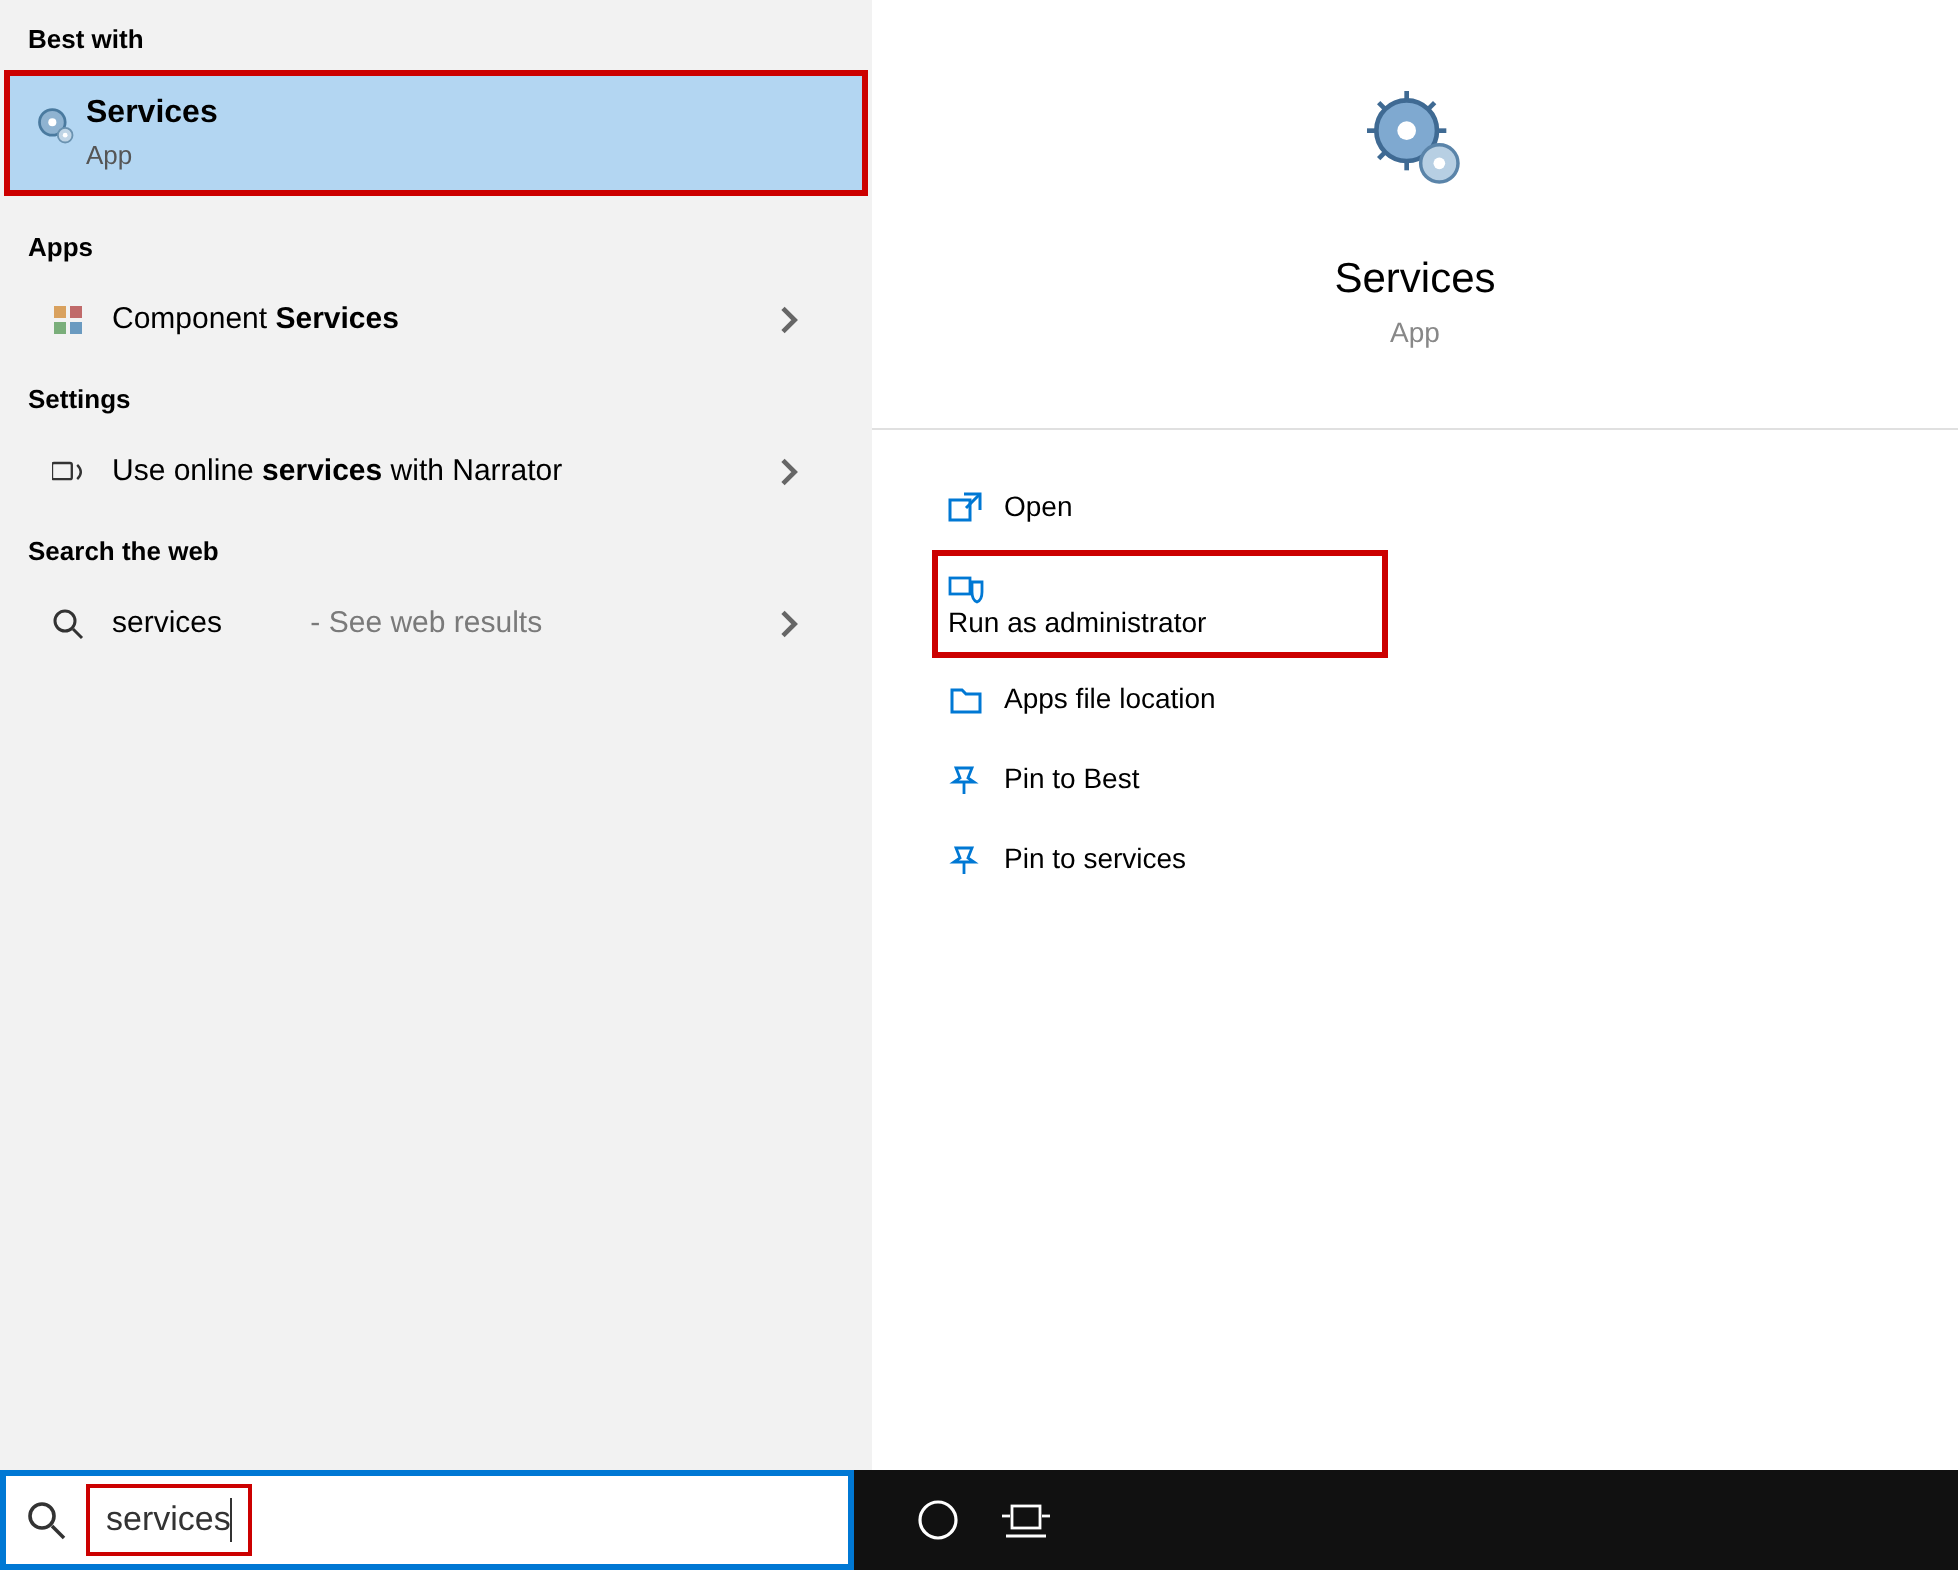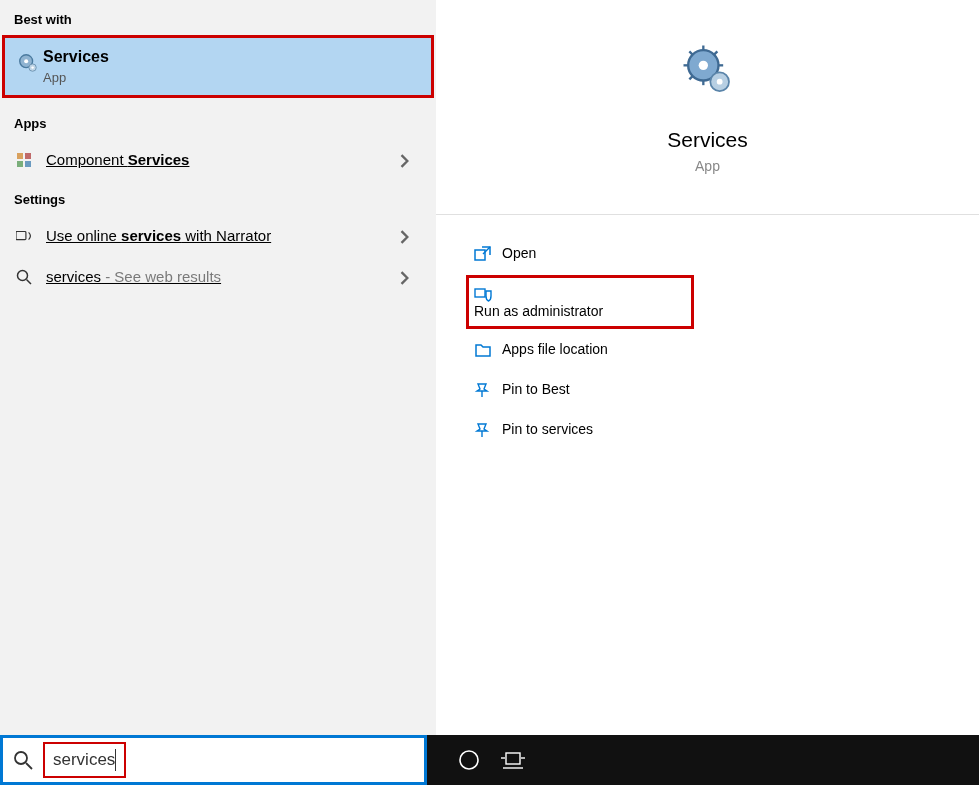--- a/index.html
+++ b/index.html
@@ -55,42 +55,41 @@
     font-weight: 700;
     color: #000;
   }
   .best-match-item .subtitle {
     font-size: 13px;
     color: #555;
     margin-top: 4px;
   }
   .result-row {
     display: flex;
-    align-items: flex-end;
-    padding: 12px 16px;
+    align-items: center;
+    padding: 12px 26px;
     cursor: pointer;
     position: relative;
-    text-decoration: underline;
   }
   .result-row .icon-area {
     width: 30px;
     display: flex;
     justify-content: flex-start;
   }
   .result-row .text-area {
     flex: 1;
     font-size: 15px;
     color: #000;
   }
   .result-row .chevron {
     color: #666;
     font-size: 16px;
     padding-right: 10px;
   }
-  .dull { color: #7a7a7a; }
+  .dull { color: #7a7a7a; margin-left: 40px; }
   .right-hero {
     text-align: center;
     padding-bottom: 30px;
   }
   .hero-title {
     font-size: 21px;
     color: #000;
     margin-top: 30px;
     font-weight: 400;
   }
@@ -233,20 +232,21 @@
           </svg>
       </span>
       <span class="text-area"><span>Use online </span><b>services</b><span> with Narrator</span></span>
       <span class="chevron">
         <svg width="10" height="14" viewBox="0 0 8 12">
             <path d="M1 1 L6 6 L1 11" stroke="#666" stroke-width="2" fill="none"></path>
           </svg>
       </span>
     </div>
 
+    <div class="section-header">Search the web</div>
 
     <div class="result-row">
       <span class="icon-area">
         <svg width="16" height="16" viewBox="0 0 16 16">
             <circle cx="6.5" cy="6.5" r="5" stroke="#333" stroke-width="1.5" fill="none"></circle>
             <line x1="10.5" y1="10.5" x2="15" y2="15" stroke="#333" stroke-width="1.5"></line>
           </svg>
       </span>
       <span class="text-area"><span>services</span><span class="dull"> - See web results</span></span>
       <span class="chevron">

